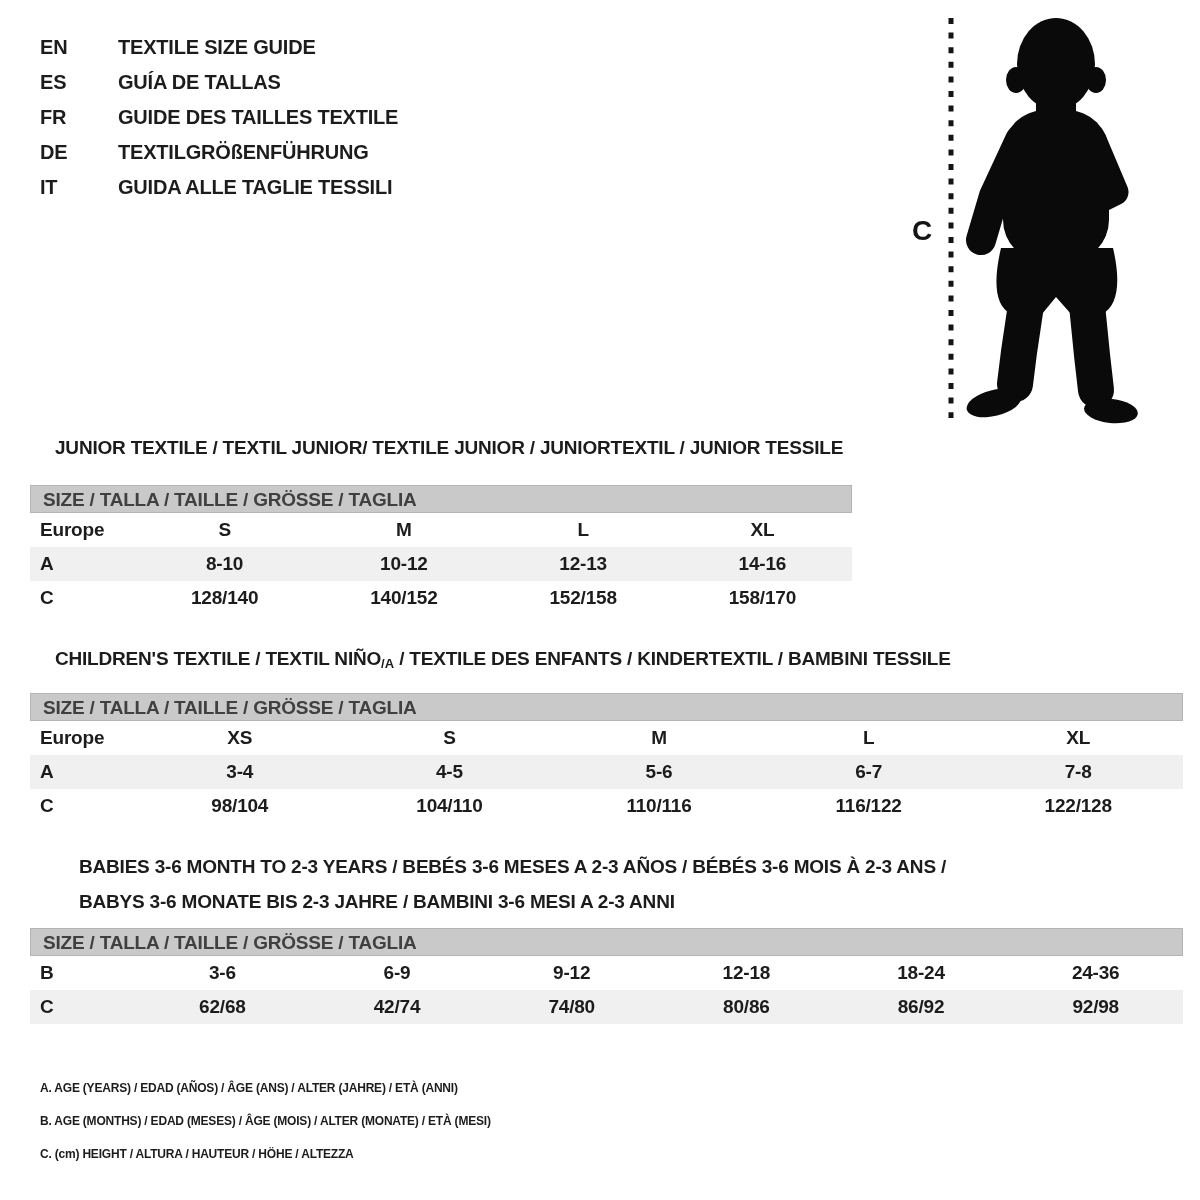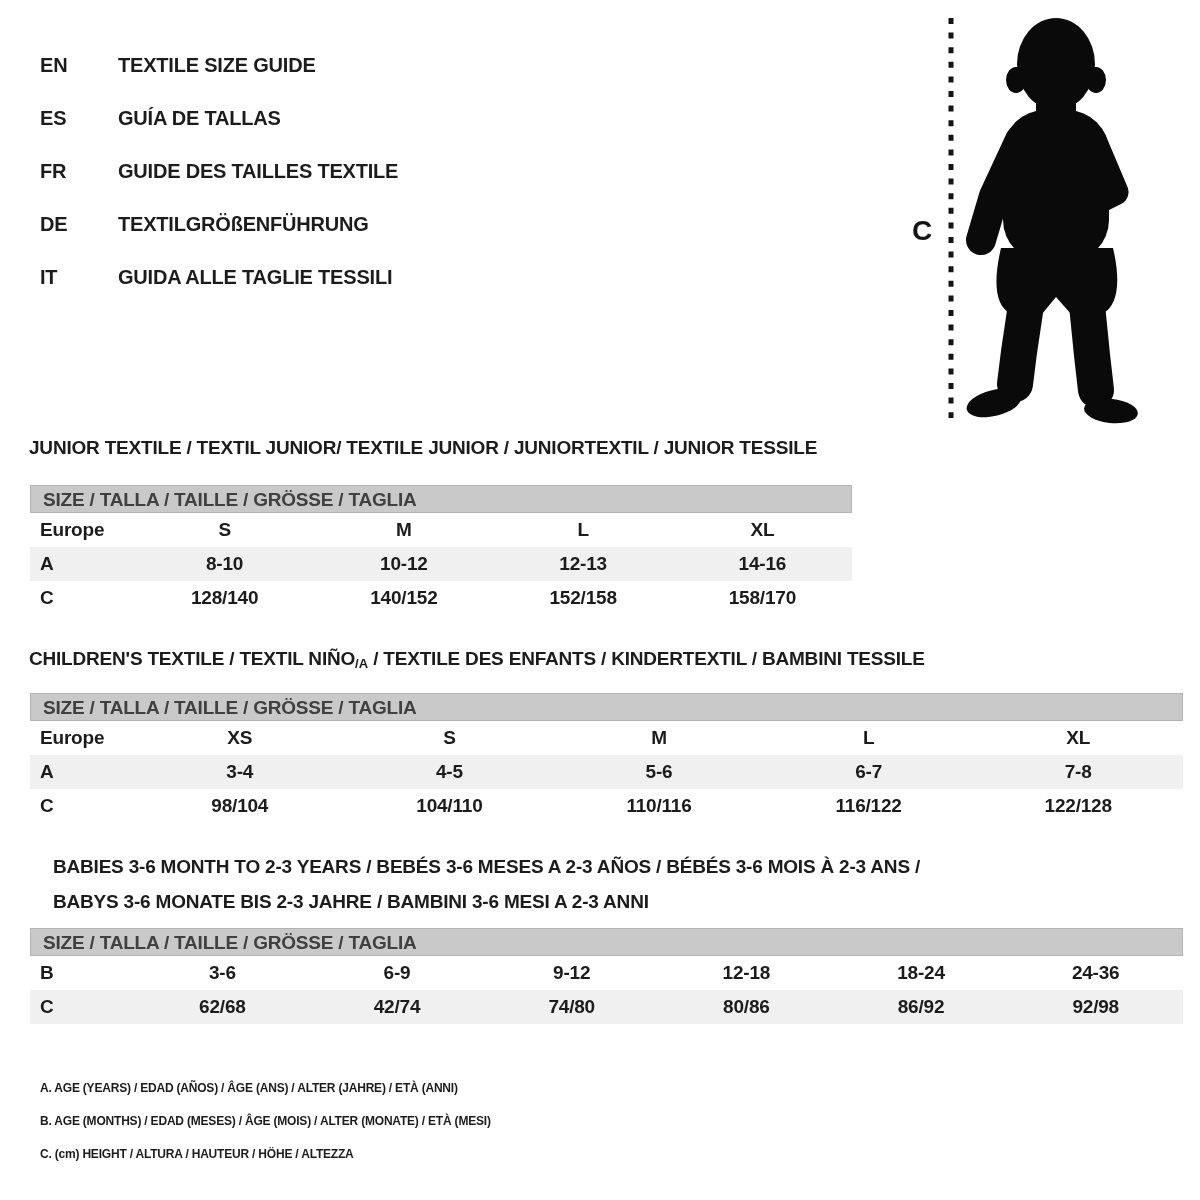--- a/index.html
+++ b/index.html
@@ -3,26 +3,26 @@
 <meta charset="utf-8">
 <style>
   html,body{margin:0;padding:0;background:#ffffff;}
   .page{
     position:relative;width:1200px;height:1200px;background:#ffffff;overflow:hidden;
     font-family:"Liberation Sans", sans-serif;font-weight:700;color:#1c1c1c;
     letter-spacing:-0.2px;
   }
   
   .lang-block{position:absolute;left:40px;top:30px;}
-  .lang-row{display:flex;line-height:35px;font-size:20px;margin-top:18px;}
+  .lang-row{display:flex;line-height:35px;font-size:20px;}
   .lang-code{width:78px;}
   
   .figure{position:absolute;left:890px;top:0;width:310px;height:440px;}
   
-  .section-title{position:absolute;left:29px;font-size:19px;white-space:nowrap;}
+  .section-title{position:absolute;left:55px;font-size:19px;white-space:nowrap;}
   .title-junior{top:437px;}
   .title-children{top:648px;}
   .title-babies{top:849px;line-height:35px;margin-left:24px;}
   .sub-small{font-size:13px;vertical-align:-3px;letter-spacing:0;}
   
   .sizetable{position:absolute;left:30px;}
   .t-junior{top:485px;width:822px;}
   .t-children{top:693px;width:1153px;}
   .t-babies{top:928px;width:1153px;}
   .size-bar{

